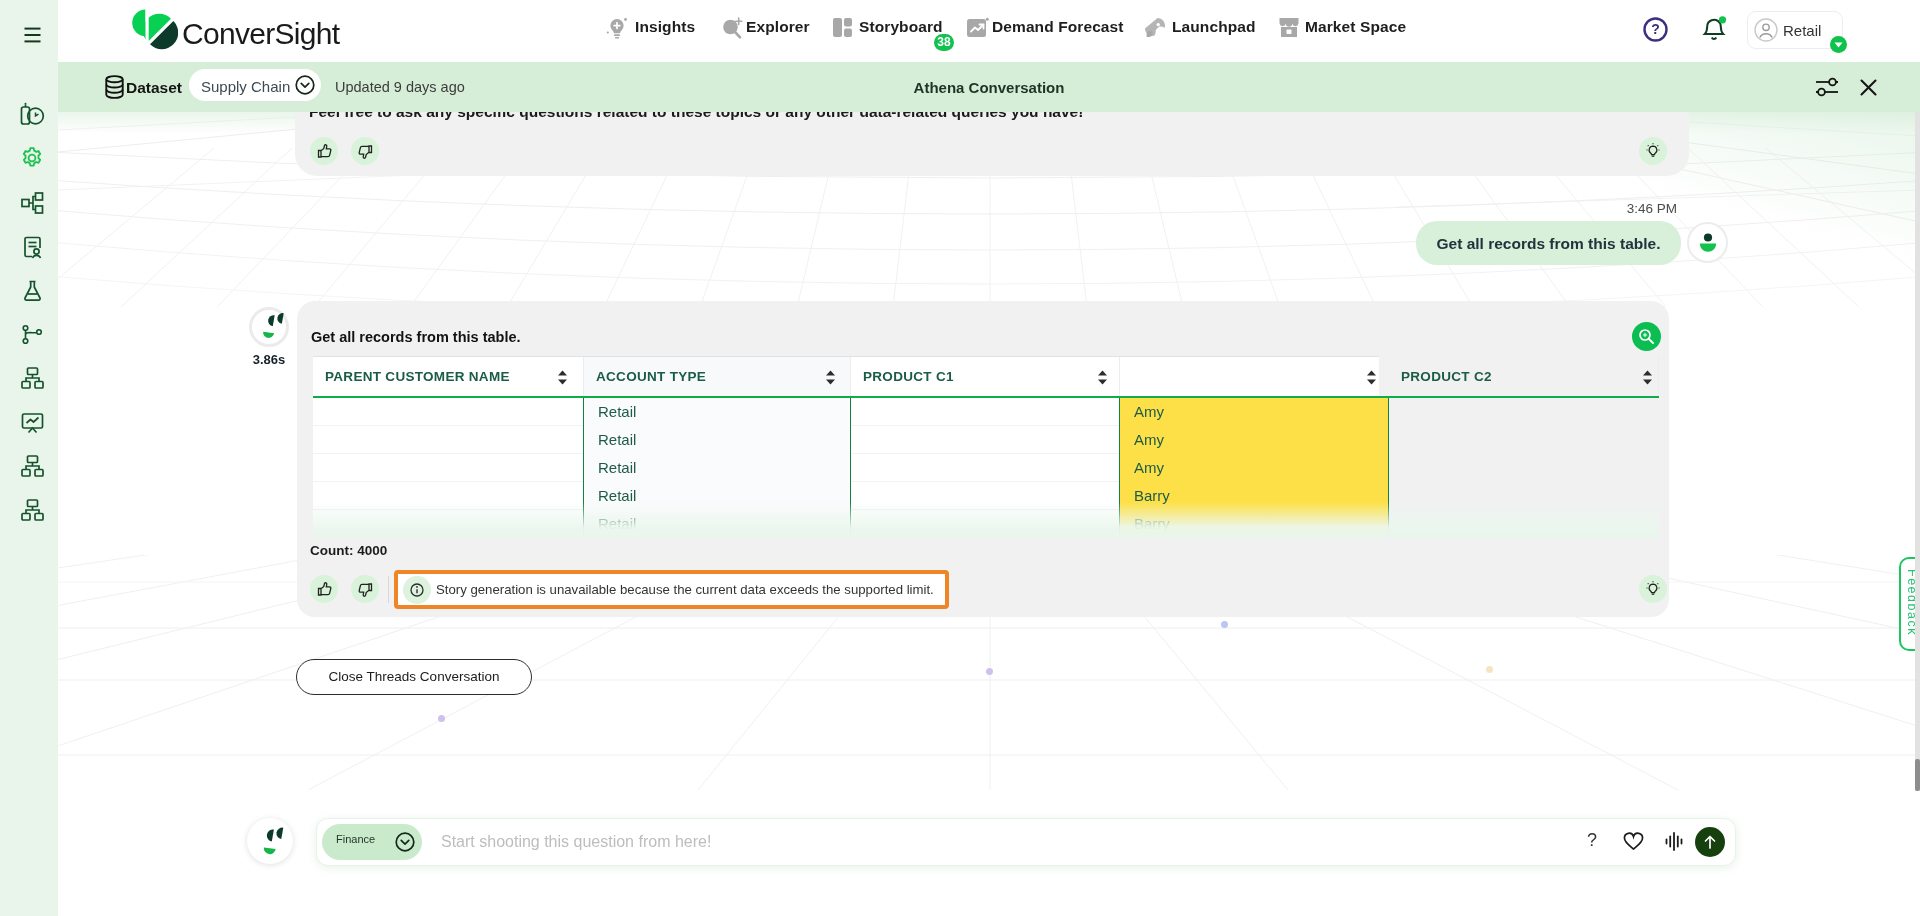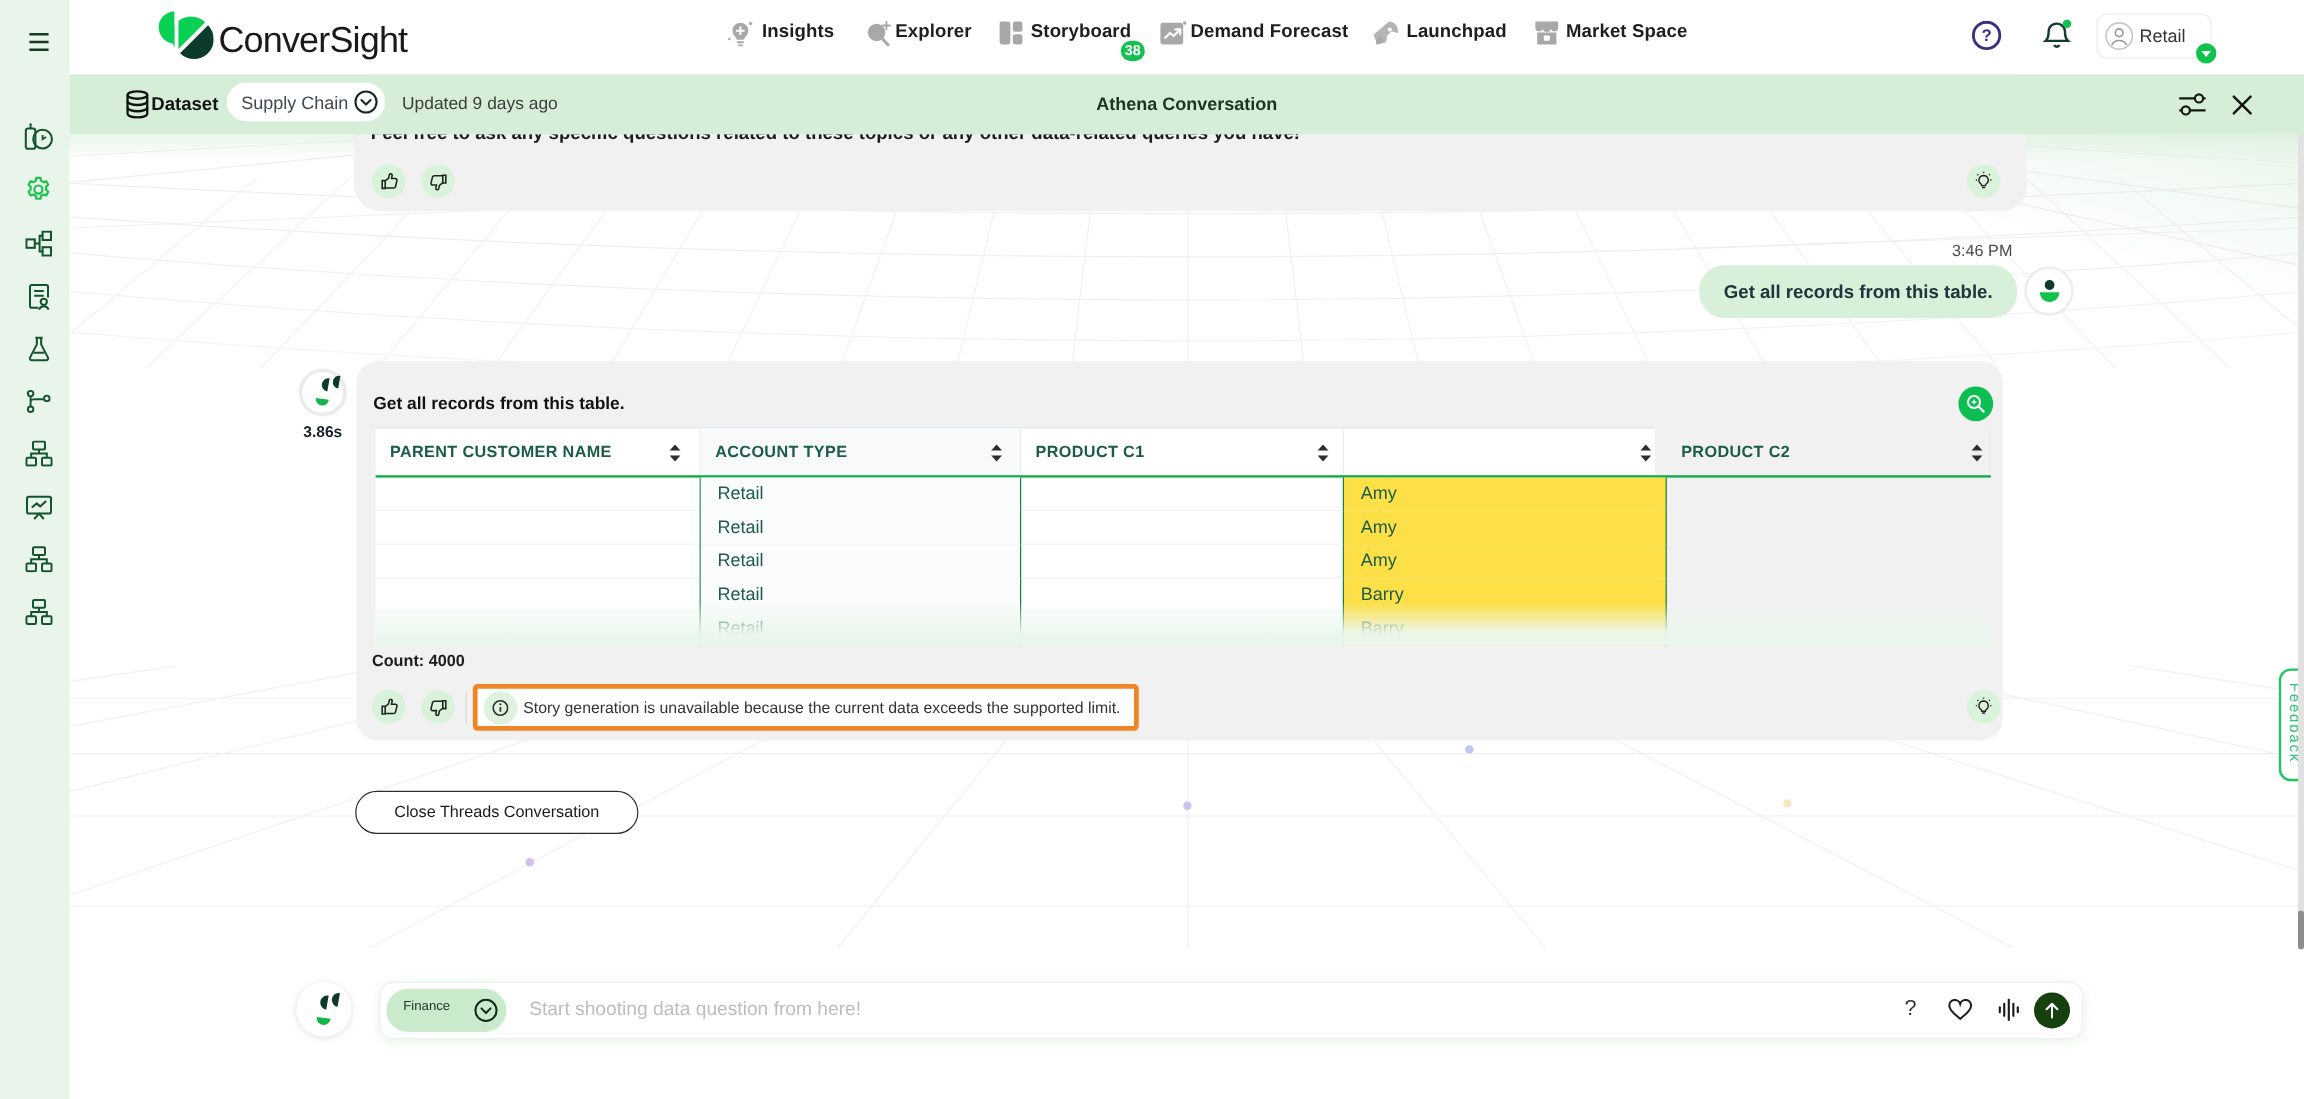--- a/index.html
+++ b/index.html
@@ -264,21 +264,21 @@
       <path d="M35.3 9 A5.8 5.8 0 0 0 35.3 20.6 Z" fill="#0d3b2b" transform="rotate(10 32 15)"></path>
       <path d="M16.5 30.2 A5.9 5.9 0 0 0 28.3 30.2 Z" fill="#16b549" transform="rotate(8 22.4 33)"></path>
     </svg>
     <div class="abs" style="left:258px; top:28px; width:1420px; height:48px; background:#fff; border:1px solid #e8f3e9; border-radius:12px; box-shadow:0 2px 10px rgba(120,190,130,0.18);"></div>
     <div class="abs" style="left:264px; top:34px; width:100px; height:36px; background:#c9ebcb; border-radius:18px;"></div>
     <div class="abs" style="left:278px; top:43px; font-size:11px; color:#1d3326; font-weight:400;">Finance</div>
     <svg class="abs" style="left:337px; top:42px;" width="20" height="20" viewBox="0 0 20 20">
       <circle cx="10" cy="10" r="8.8" fill="none" stroke="#16271c" stroke-width="1.7"></circle>
       <path d="M6.2 8.3 l3.8 3.8 3.8-3.8" fill="none" stroke="#16271c" stroke-width="1.7" stroke-linecap="round" stroke-linejoin="round"></path>
     </svg>
-    <div class="abs" style="left:383px; top:43px; font-size:16px; color:#bdbdbd;">Start shooting data question from here!</div>
+    <div class="abs" style="left:383px; top:43px; font-size:16px; color:#bdbdbd;">Start shooting this question from here!</div>
     <div class="abs" style="left:1529px; top:40px; font-size:18px; font-weight:400; color:#333;">?</div>
     <svg class="abs" style="left:1565px; top:42px;" width="21" height="19" viewBox="0 0 21 19">
       <path d="M10.5 17 C7 14 1.5 10.5 1.5 6.3 A4.6 4.6 0 0 1 10.5 4.6 4.6 4.6 0 0 1 19.5 6.3 C19.5 10.5 14 14 10.5 17 Z" fill="none" stroke="#1c1c1c" stroke-width="1.7"></path>
     </svg>
     <svg class="abs" style="left:1607px; top:42px;" width="18" height="19" viewBox="0 0 18 19">
       <g stroke="#1c1c1c" stroke-width="1.8" stroke-linecap="round">
         <line x1="1.5" y1="7.5" x2="1.5" y2="11.5"></line>
         <line x1="5.2" y1="4.5" x2="5.2" y2="14.5"></line>
         <line x1="9" y1="1" x2="9" y2="18"></line>
         <line x1="12.8" y1="4.5" x2="12.8" y2="14.5"></line>

